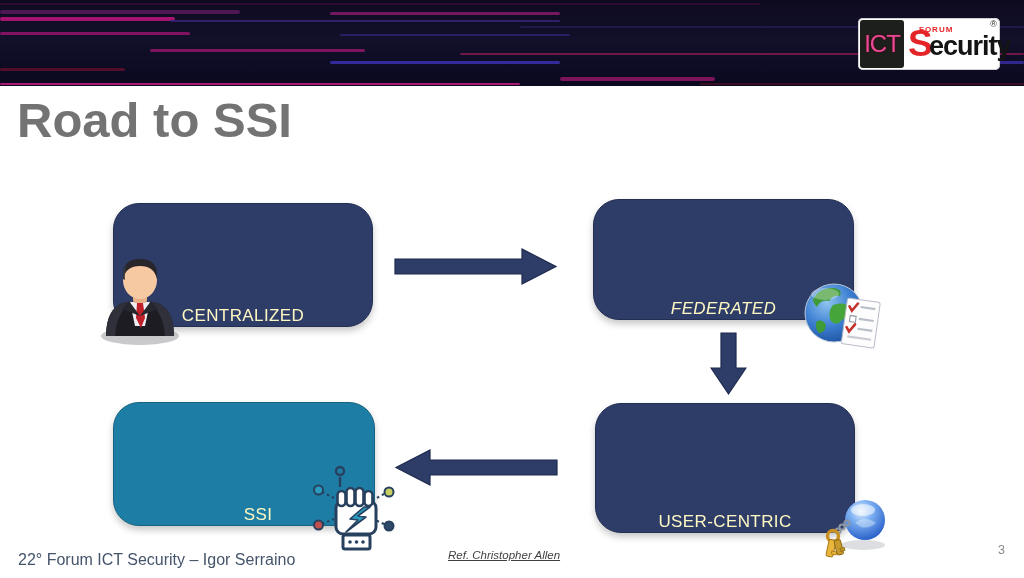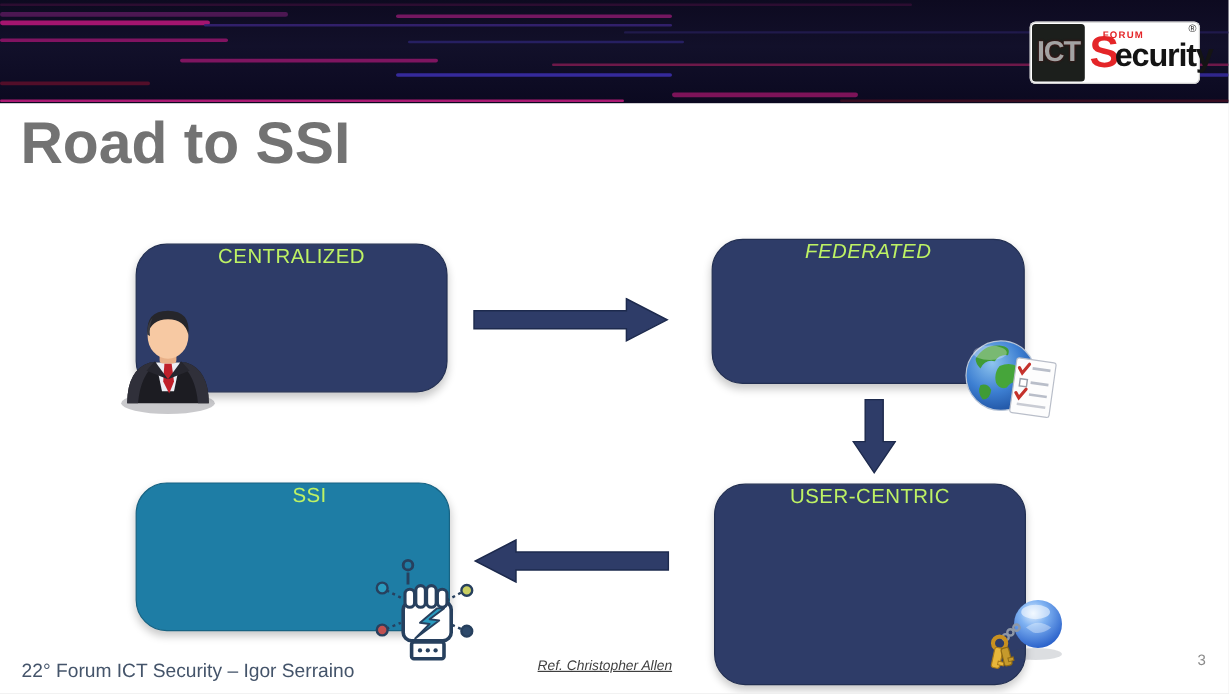--- a/index.html
+++ b/index.html
@@ -30,21 +30,21 @@
     border-radius: 5px;
     display: flex; align-items: stretch;
     box-shadow: 0 0 0 1px #cfcfcf inset;
   }
   .logo-ict-box {
     width: 44px; margin: 2px; border-radius: 3px;
     background: #1c1f1c;
     display: flex; align-items: center; justify-content: center;
   }
   .logo-ict-box span {
-    color: #a3a3a3; font-weight: bold; font-size: 24px; letter-spacing: -1px;
+    color: #ec4899; font-weight: normal; font-size: 24px; letter-spacing: -1px;
     text-shadow: 0 0 2px #5a0c0c;
   }
   .logo-right { position: relative; flex: 1; }
   .logo-s {
     position: absolute; left: 2px; top: 7px;
     color: #e42528; font-weight: bold; font-size: 37px; line-height: 1;
   }
   .logo-forum {
     position: absolute; left: 13px; top: 7px;
     color: #e42528; font-weight: bold; font-size: 8px; letter-spacing: 1px;
@@ -62,30 +62,30 @@
   .title {
     position: absolute; left: 17px; top: 92px;
     font-size: 49px; color: #737373; letter-spacing: 0px;
     font-family: "Liberation Sans", sans-serif;
   }
 
   
   .node {
     position: absolute;
     border-radius: 26px;
-    display: flex; align-items: flex-start; justify-content: center;
-    color: #bef264; font-size: 17px; letter-spacing: 0.4px;
+    display: flex; align-items: flex-end; justify-content: center;
+    color: #fef9c3; font-size: 17px; letter-spacing: 0.4px;
     box-shadow: 0 4px 7px rgba(0,0,0,0.22);
   }
   .node-navy { background: #2e3c68; border: 1px solid #222f52; }
   .node-teal { background: #1e7da5; border: 1px solid #176383; }
 
   #node-centralized { left: 113px; top: 203px; width: 260px; height: 124px; }
   #node-federated   { left: 593px; top: 199px; width: 261px; height: 121px; }
-  #node-user-centric{ left: 595px; top: 403px; width: 260px; height: 168px; }
+  #node-user-centric{ left: 595px; top: 403px; width: 260px; height: 130px; }
   #node-ssi         { left: 113px; top: 402px; width: 262px; height: 124px; padding-left: 28px; }
 
   .arrow { position: absolute; }
   #arrow-right { left: 394px; top: 248px; }
   #arrow-down  { left: 710px; top: 332px; }
   #arrow-left  { left: 394px; top: 449px; }
 
   .deco-icon { position: absolute; }
   #icon-businessman { left: 97px;  top: 256px; }
   #icon-globe-checklist { left: 803px; top: 281px; }

